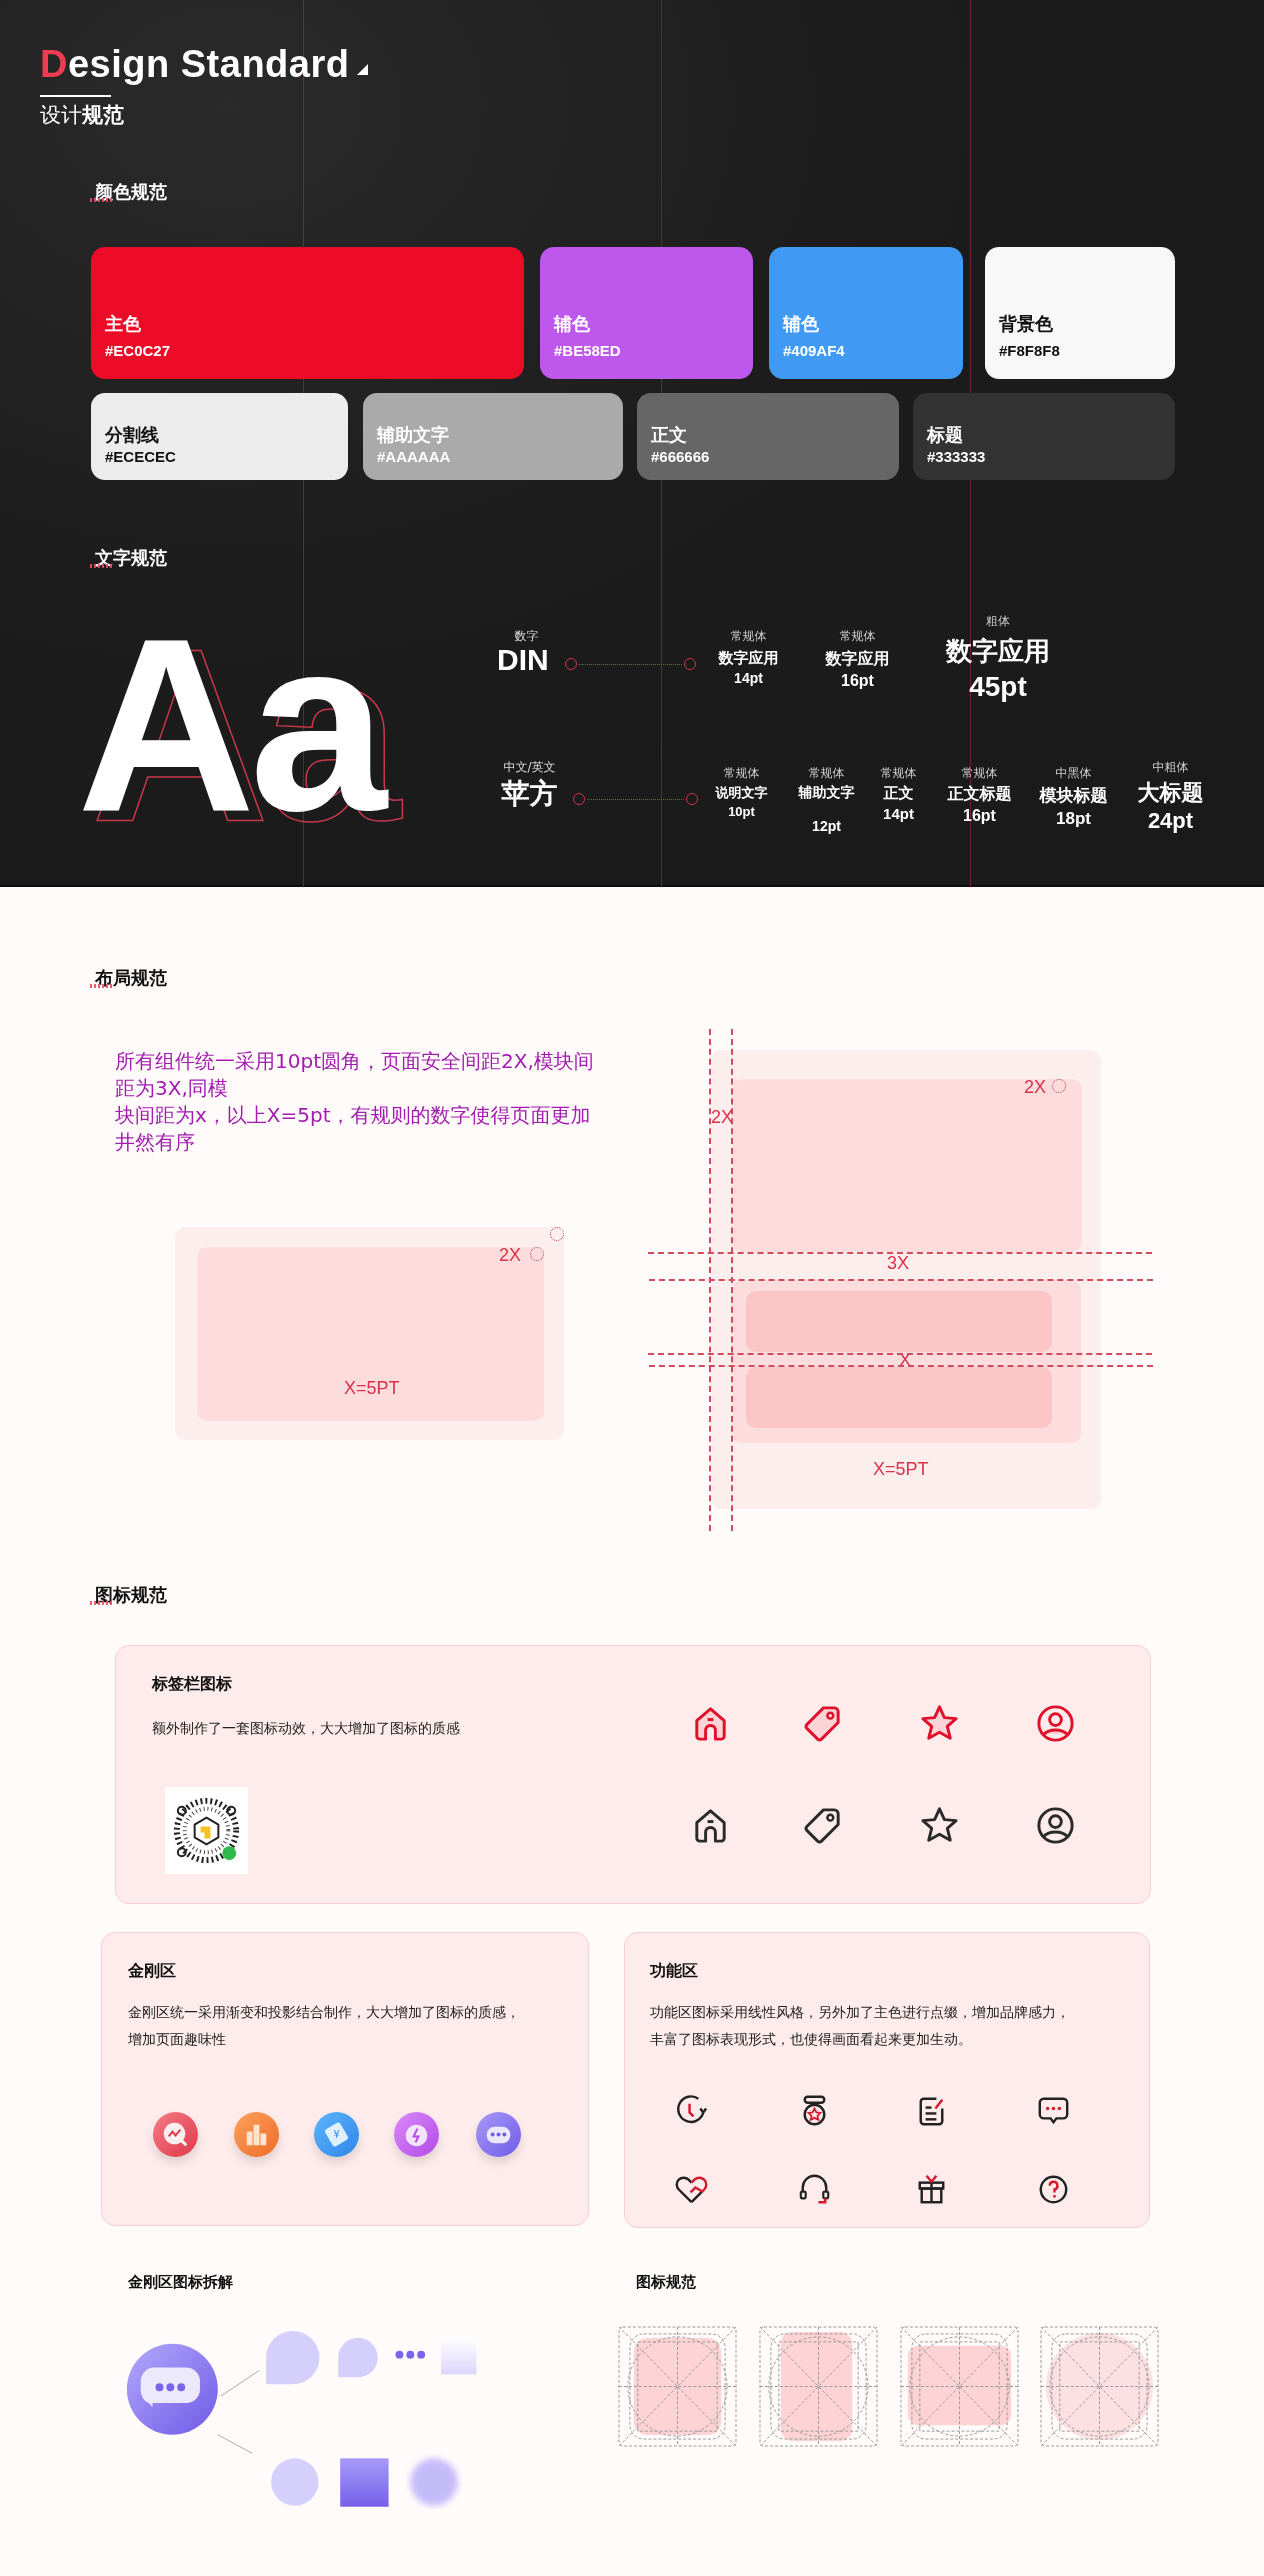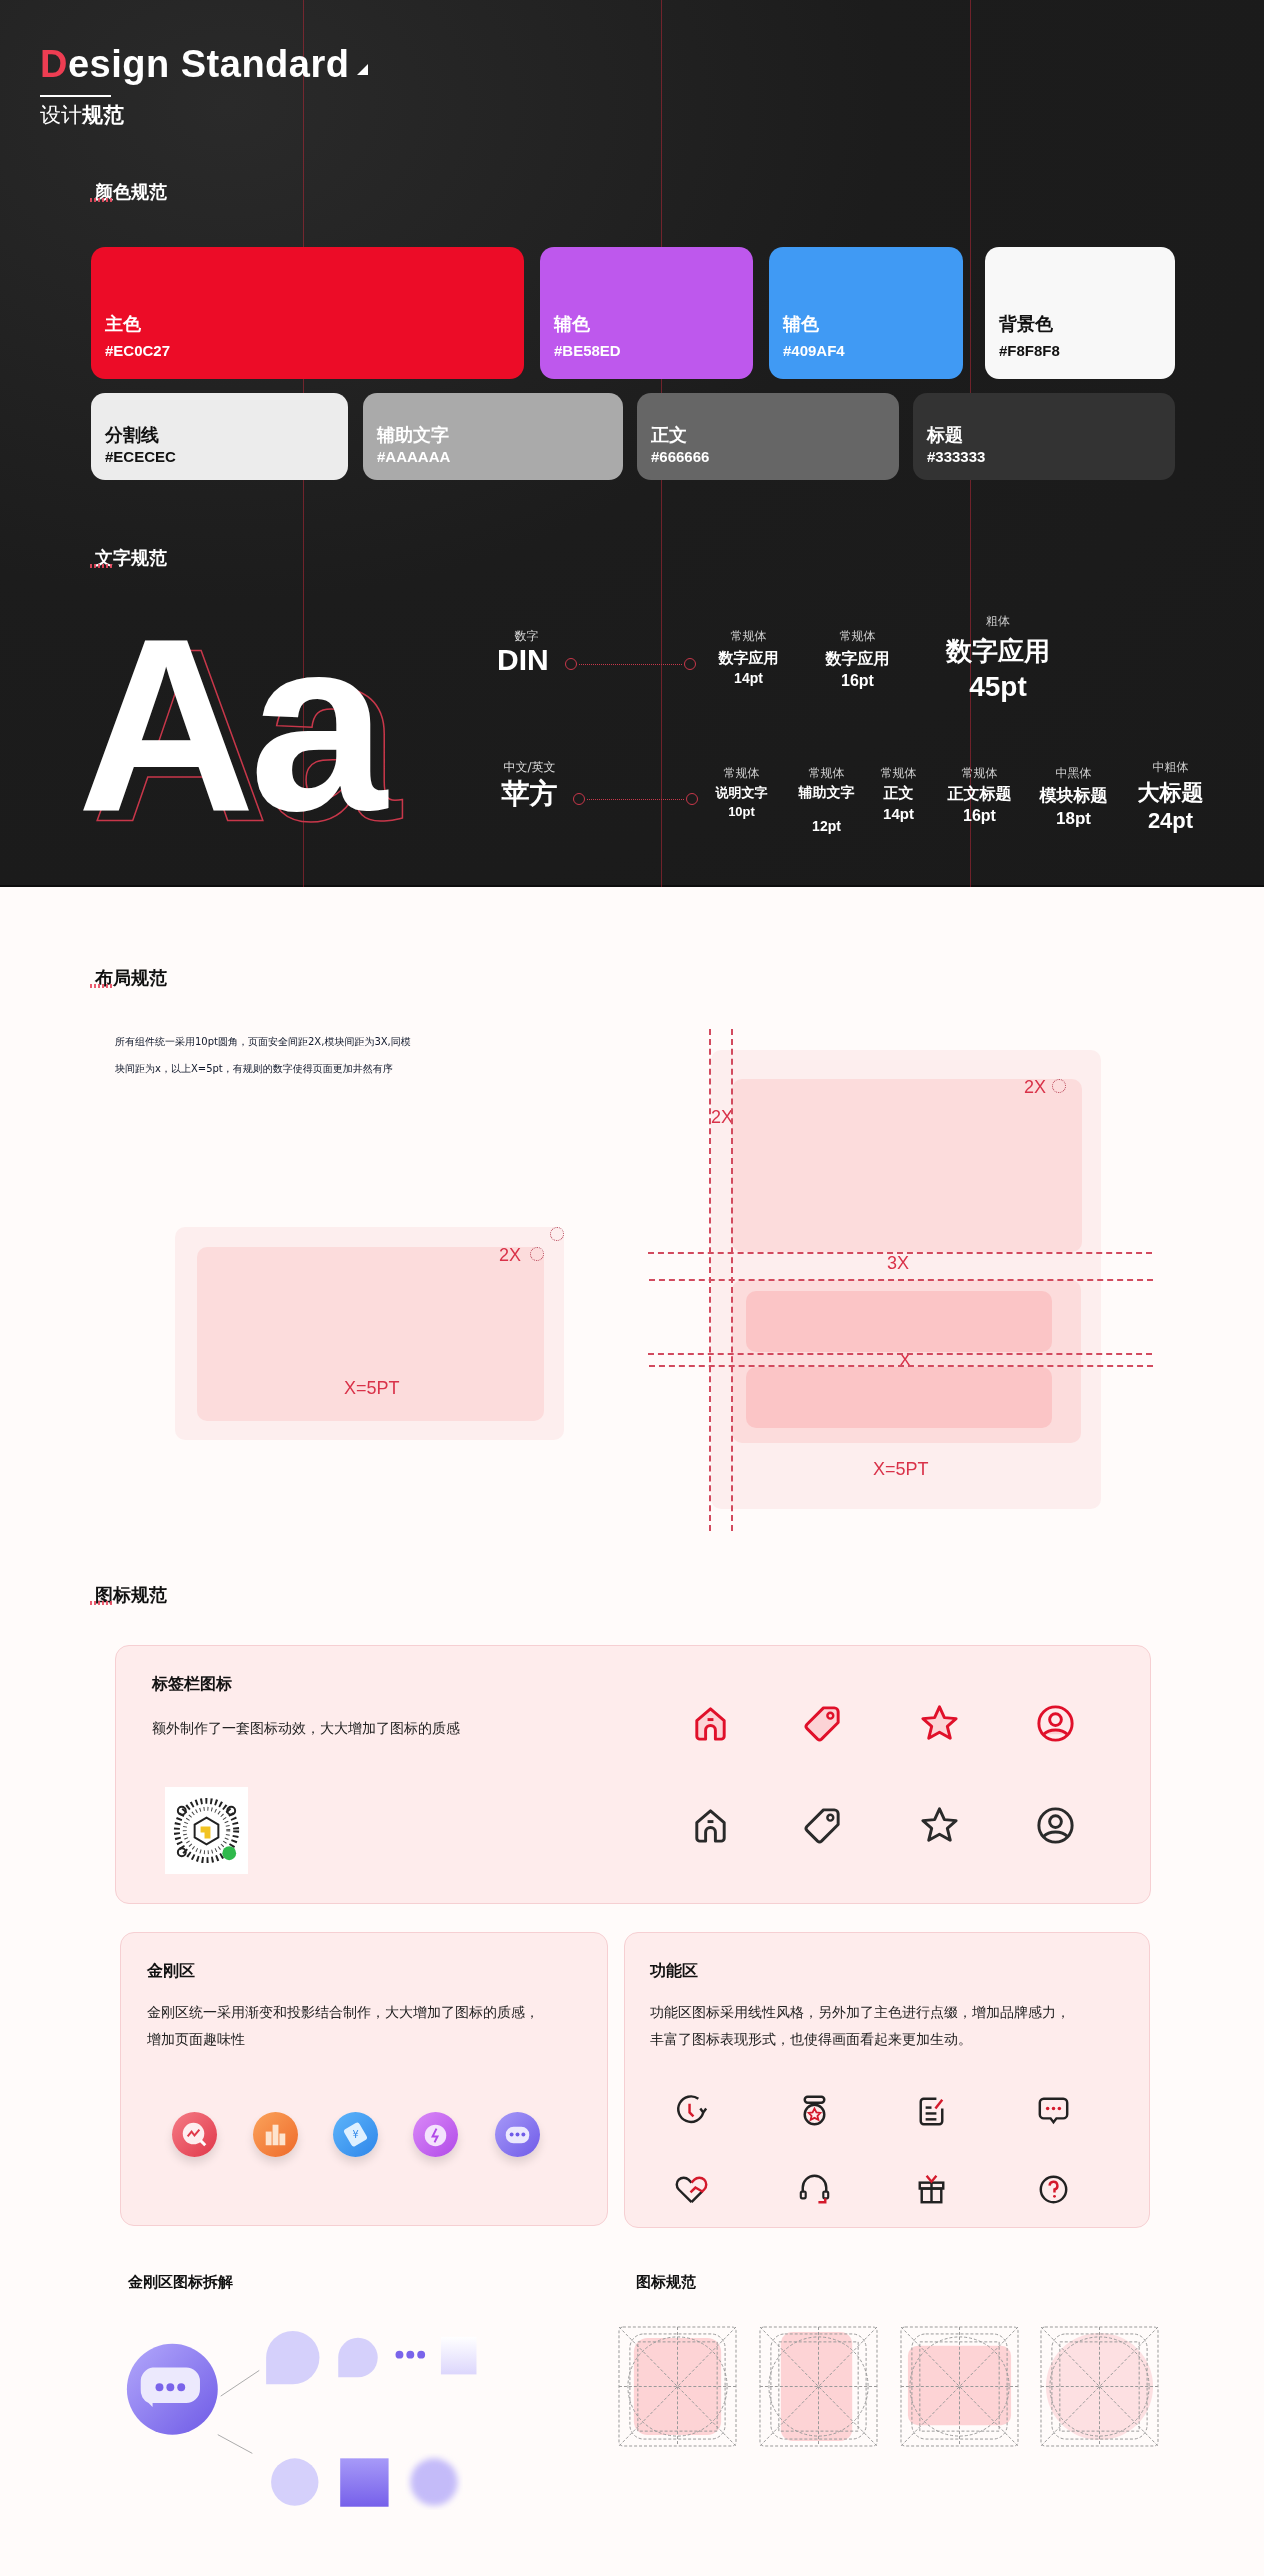--- a/index.html
+++ b/index.html
@@ -40,21 +40,21 @@
   .connector { position: absolute; height: 12px; }
   .connector .c { position: absolute; top: 0; width: 12px; height: 12px; border: 1.5px solid #c8374a; border-radius: 50%; }
   .connector .l { position: absolute; top: 6px; height: 0; border-top: 1.5px dotted #c8374a; }
   .spec { position: absolute; text-align: center; color: #fff; }
   .spec .w { font-size: 12px; color: #ccc; display:block; }
   .spec .s { display:block; font-weight: 700; }
   .spec .p { display:block; font-weight: 700; font-family: "Liberation Sans", sans-serif; }
 
   
   .light .sec-head { color: #111; }
-  .desc { position: absolute; font-size: 10px; line-height: 27px; color: #0f172a; }
+  .desc { position: absolute; font-size: 20px; line-height: 27px; color: #a21caf; margin-top: 20px; }
   .lay-outer { position: absolute; background: #fdeeee; border-radius: 10px; }
   .lay-inner { position: absolute; background: #fcdcdc; border-radius: 10px; }
   .lay-inner2 { position: absolute; background: #fbc5c6; border-radius: 10px; }
   .red-text { position: absolute; color: #d93249; font-size: 18px; font-family: "Liberation Sans", sans-serif; }
   .dcircle { position: absolute; width: 14px; height: 14px; border: 1.5px dotted #b33a4e; border-radius: 50%; }
   .vdash { position: absolute; width: 0; border-left: 2px dashed #d24a5e; }
   .hdash { position: absolute; height: 0; border-top: 2px dashed #d24a5e; }
 
   .card { position: absolute; background: #feecec; border: 1px solid #f6cfd2; border-radius: 14px; }
   .card .ct { position: absolute; font-size: 16px; font-weight: 700; color: #111; }
@@ -288,21 +288,21 @@
               <path d="M23,6 L28,17 L40,18 L31,26 L34,38 L23,32 L12,38 L15,26 L6,18 L18,17z" fill="none" stroke="#2A2A2A" stroke-width="3" stroke-linejoin="round"></path>
             </svg></div>
           <div class="icon-cell" style="left:917px;top:157px"><svg width="45" height="45" viewBox="0 0 46 46">
               <circle cx="23" cy="23" r="17" fill="none" stroke="#2A2A2A" stroke-width="3"></circle>
               <circle cx="23" cy="19" r="6" fill="none" stroke="#2A2A2A" stroke-width="3"></circle>
               <path d="M11,34 a14,9 0 0 1 24,0" fill="none" stroke="#2A2A2A" stroke-width="3"></path>
             </svg></div>
         </div>
     </div>
 
-    <div class="card" style="left:120px;top:1932px;width:488px;height:294px">
+    <div class="card" style="left:101px;top:1932px;width:488px;height:294px">
       <div class="ct" style="left:26px;top:28px">金刚区</div>
       <div class="cd" style="left:26px;top:66px;width:445px">
         <div>金刚区统一采用渐变和投影结合制作，大大增加了图标的质感，</div>
         <div>增加页面趣味性</div>
       </div>
       <div id="kk-icons">
           <div class="gicon" style="left:51px;top:179px;background:linear-gradient(135deg,#F57C86,#E0384A)"><svg width="45" height="45" viewBox="0 0 46 46">
               <circle cx="22" cy="22" r="11" fill="#fff" opacity=".9"></circle>
               <polyline points="16,25 20,20 23,24 28,18" fill="none" stroke="#e0384a" stroke-width="2"></polyline>
               <line x1="29" y1="29" x2="34" y2="34" stroke="#fff" stroke-width="3"></line>

